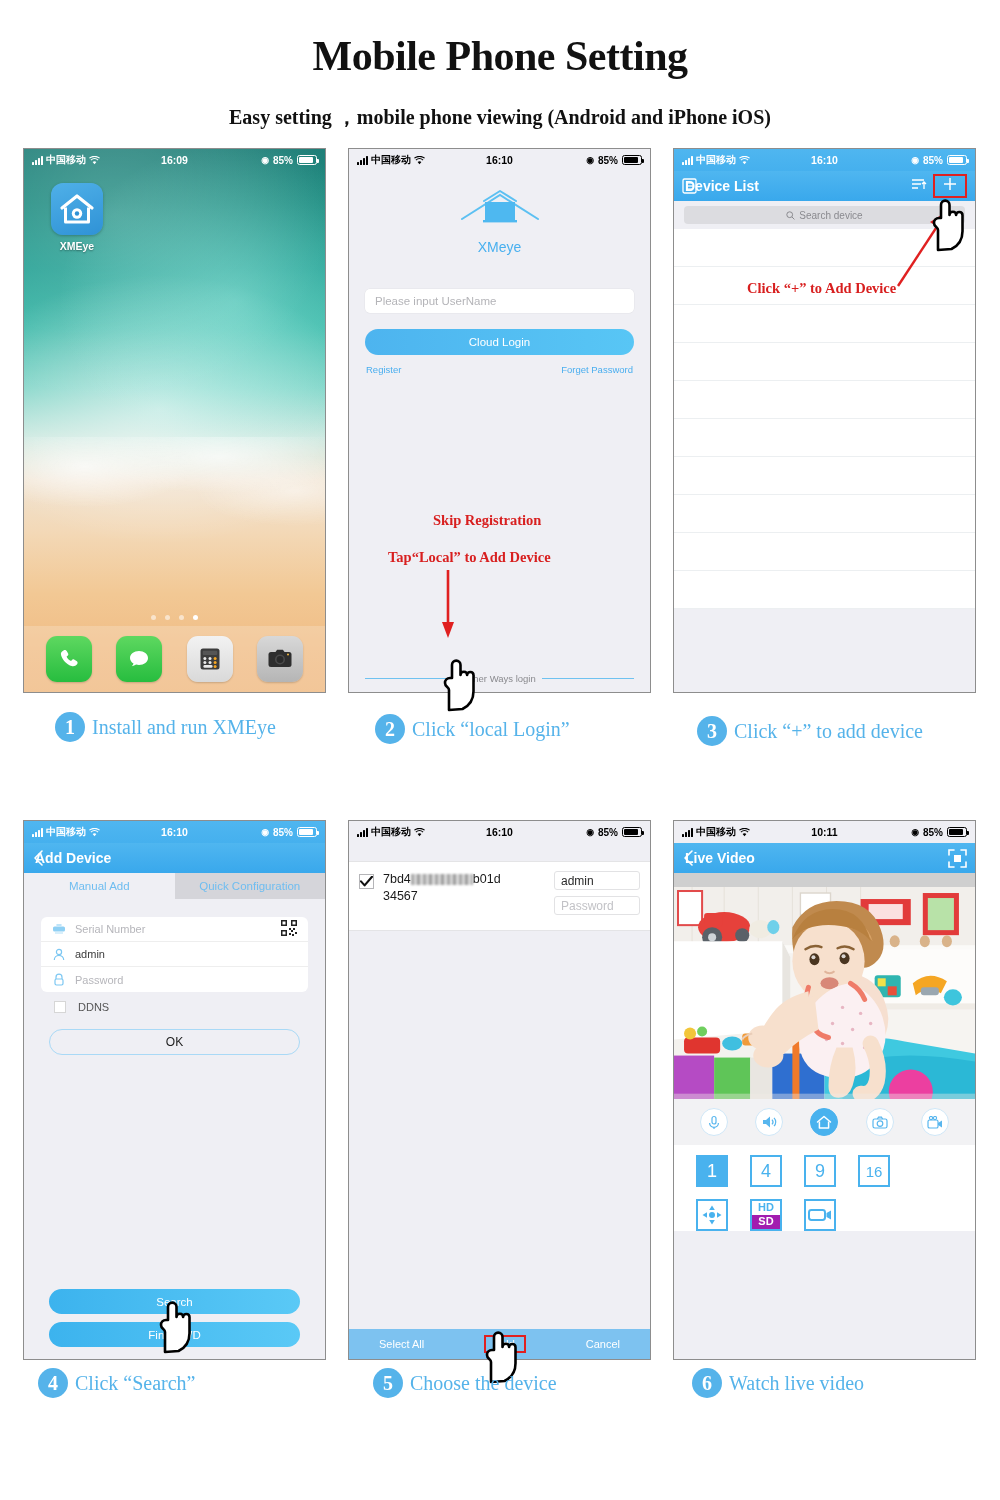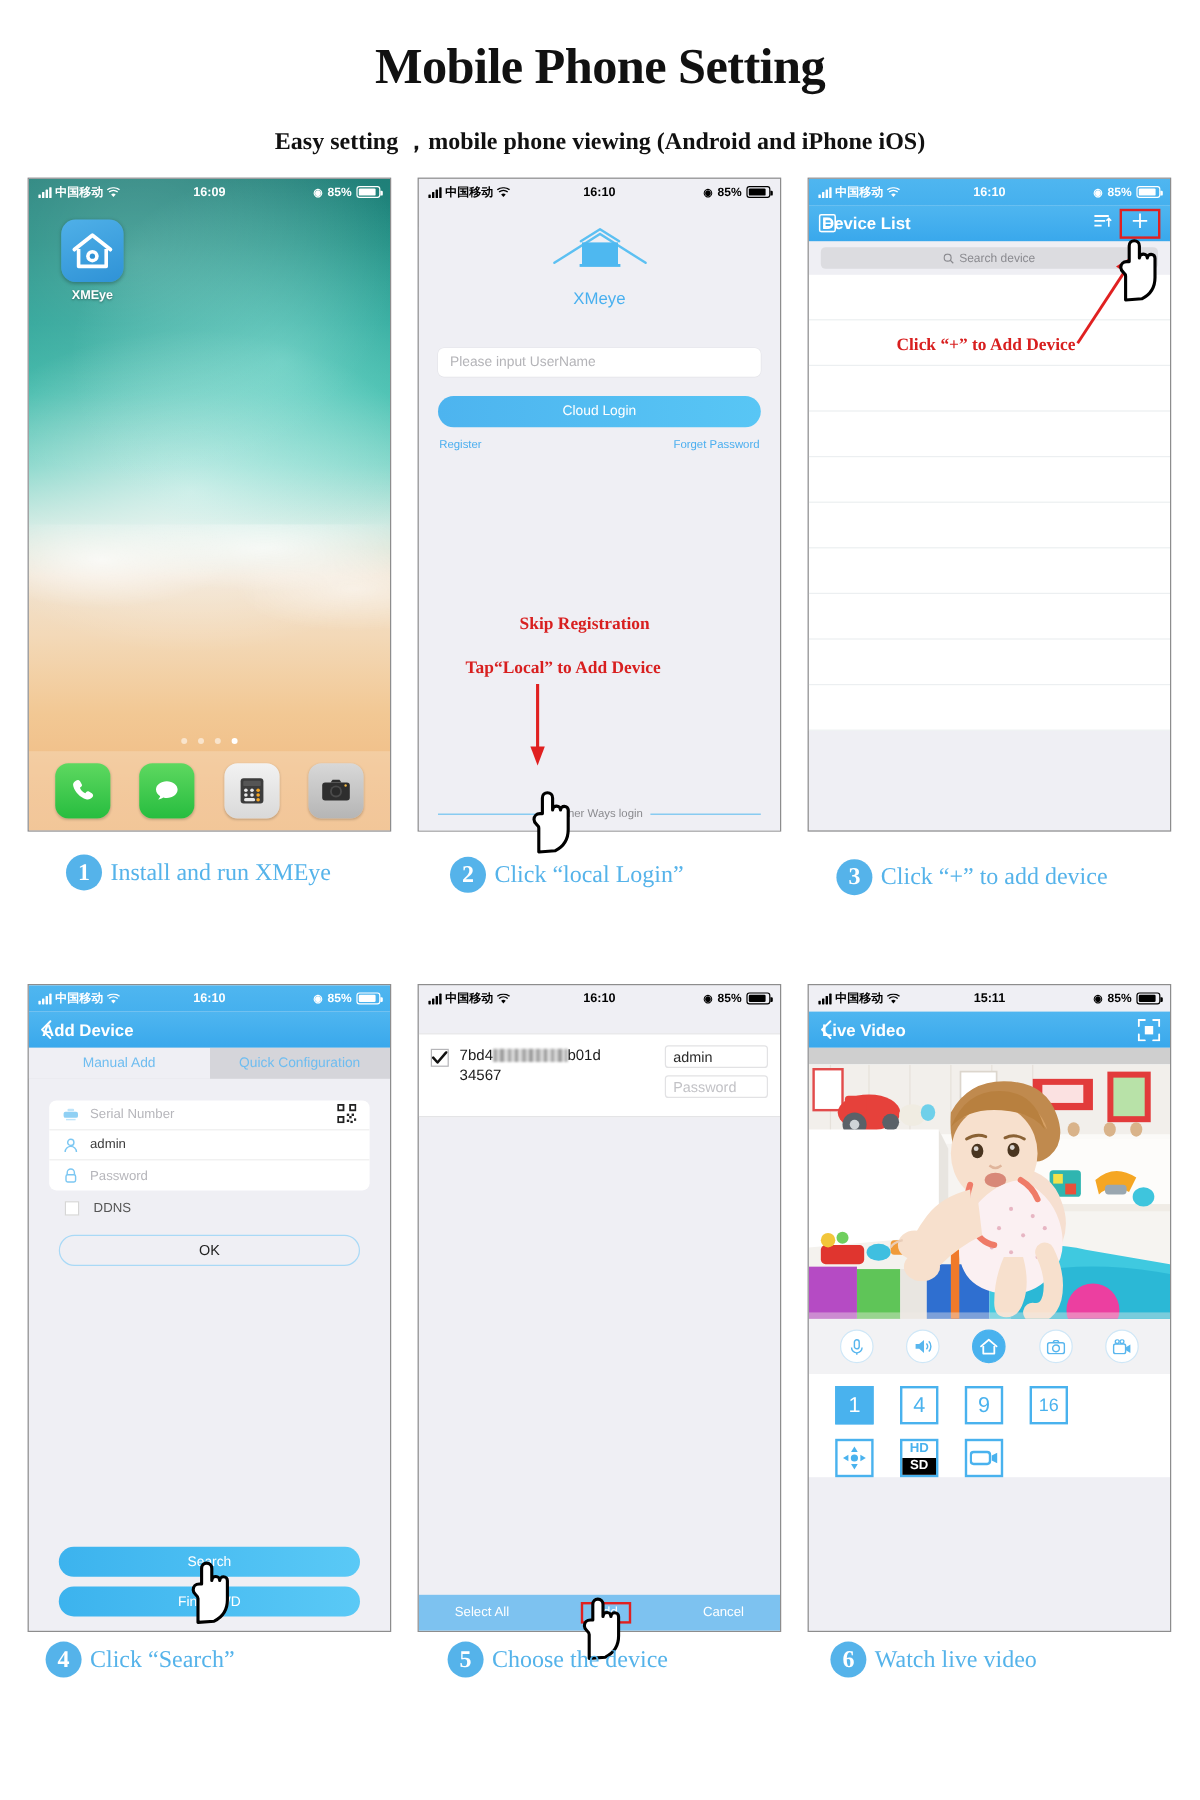--- a/index.html
+++ b/index.html
@@ -290,21 +290,21 @@
   .split-row { display:flex; gap:22px; margin-bottom: 12px; }
   .sq {
     width:32px; height:32px; border:2px solid #49b2ee; display:flex;
     align-items:center; justify-content:center; color:#49b2ee;
     font-size:18px; font-weight:500;
   }
   .sq.on { background:#49b2ee; color:#fff; }
   .sq.small { font-size:15px; }
   .hdsd { flex-direction:column; font-size:11px; line-height:1.25; font-weight:bold; }
   .hdsd .hd { color:#49b2ee; }
-  .hdsd .sd { background:#000000; color:#fff; width:100%; text-align:center; }
+  .hdsd .sd { background:#a21caf; color:#fff; width:100%; text-align:center; }
 
   
   .anno {
     position:absolute; font-family:"Liberation Serif", serif; font-weight:bold;
     color:#d81f1f; font-size:14.5px; white-space:nowrap;
   }
   .arrow-svg { position:absolute; pointer-events:none; }
   .hand { position:absolute; pointer-events:none; }
 
   
@@ -759,21 +759,21 @@
               <i></i>
               <i></i>
             </span>
         <span class="sb-carrier">中国移动</span>
         <svg width="11" height="9" viewBox="0 0 11 9">
           <path d="M5.5 8.2 L3.6 6 a3 3 0 0 1 3.8 0Z" fill="currentColor"></path>
           <path d="M1.9 4.1 a5.5 5.5 0 0 1 7.2 0" stroke="currentColor" stroke-width="1.1" fill="none"></path>
           <path d="M0.4 2.2 a8 8 0 0 1 10.2 0" stroke="currentColor" stroke-width="1.1" fill="none"></path>
         </svg>
       </div>
-      <div class="sb-time">15:11</div>
+      <div class="sb-time">10:11</div>
       <div class="sb-right">
         <span class="sb-lock">◉</span>
         <span>85%</span>
         <span class="sb-batt">
               <i></i>
             </span>
       </div>
     </div>
 
     <div class="navbar">

